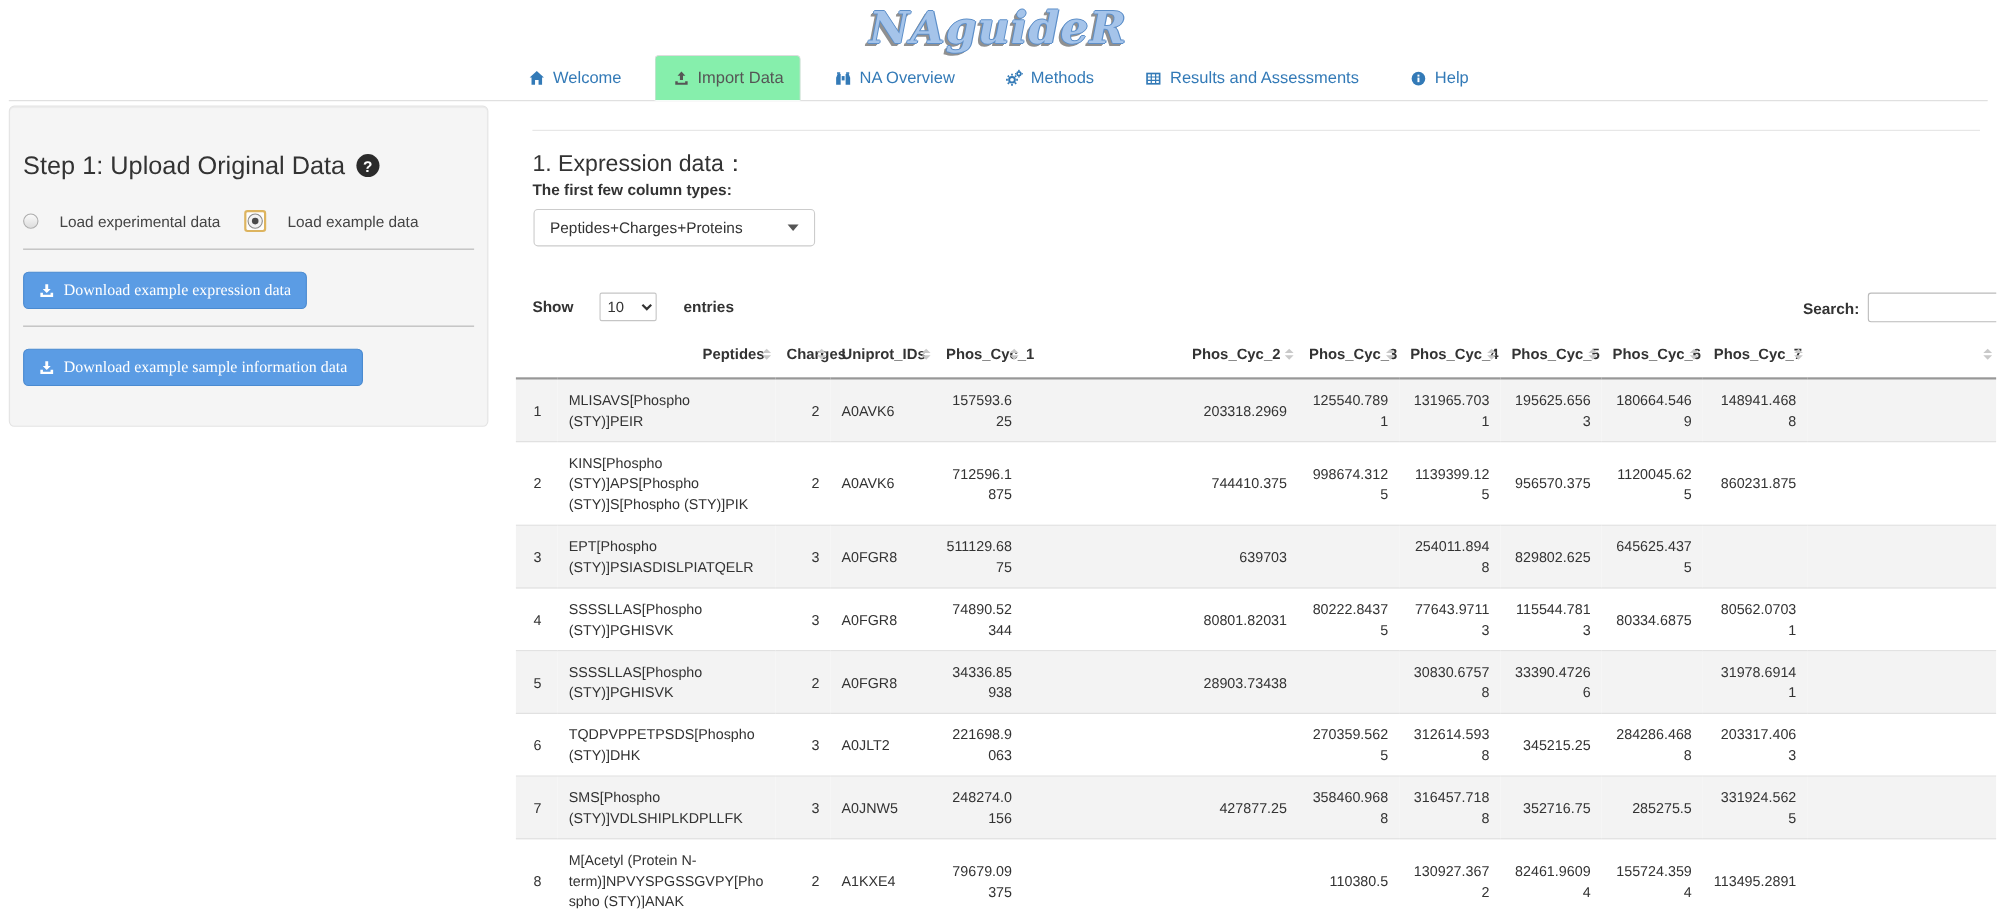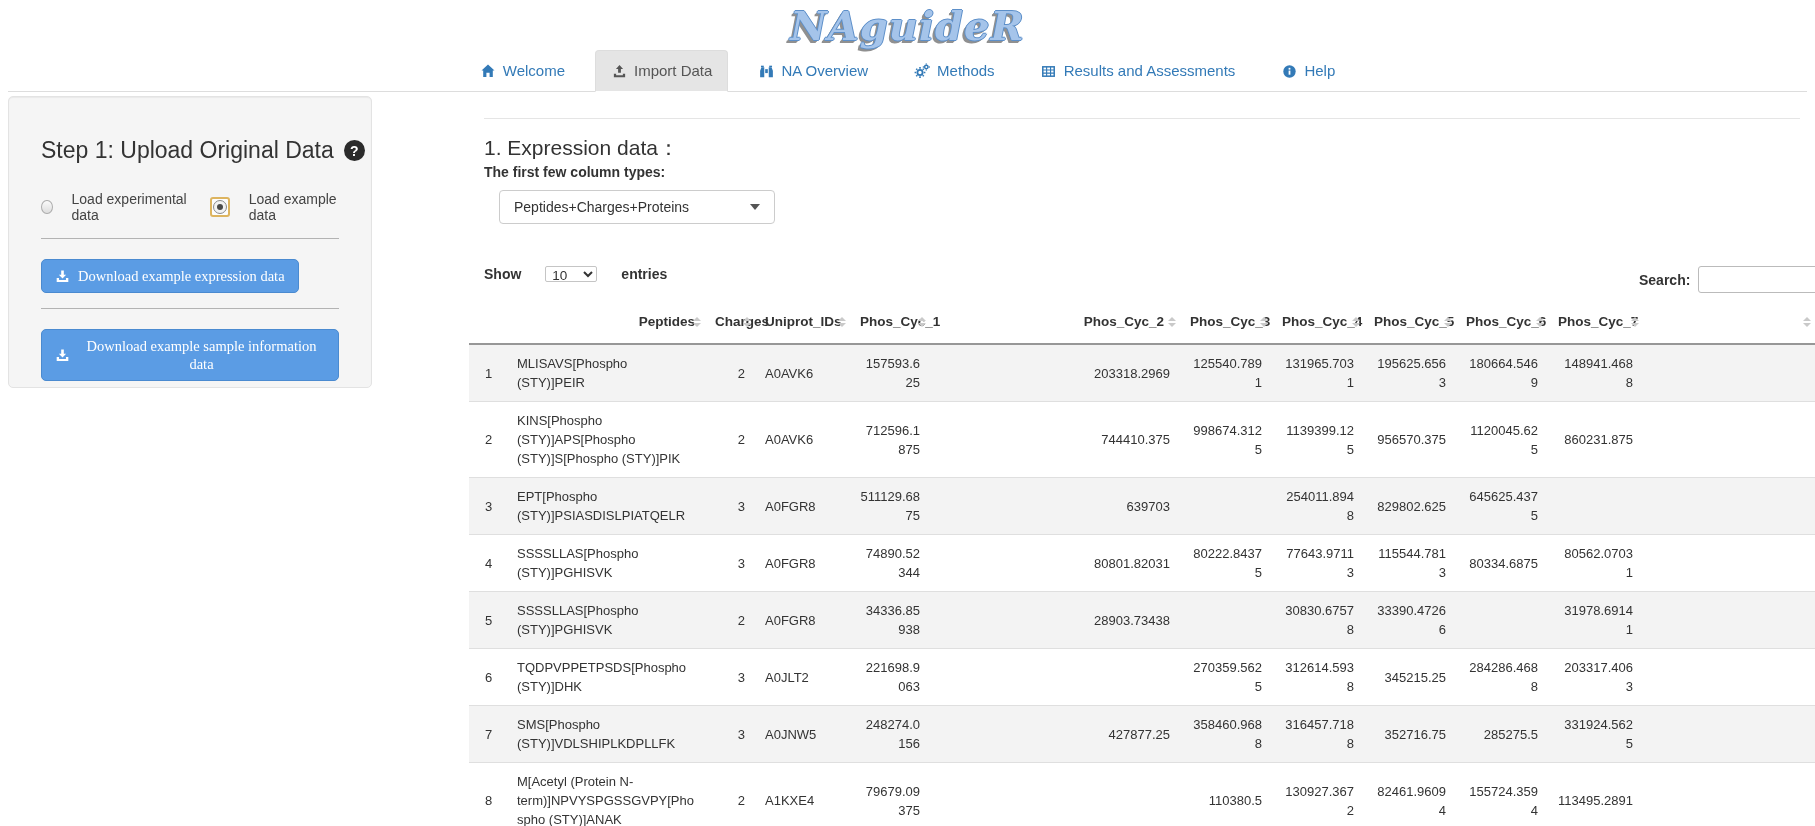--- a/index.html
+++ b/index.html
@@ -17,27 +17,27 @@
     font-family:"DejaVu Serif",serif;font-style:italic;font-weight:bold;font-size:40px;letter-spacing:1px;
     color:var(--logo-blue);
     text-shadow:1px 0 var(--logo-outline),-1px 0 var(--logo-outline),0 1px var(--logo-outline),0 -1px var(--logo-outline),
       -2px 2px 0 var(--logo-shadow),-3px 3px 0 var(--logo-shadow);}
 
   
   .nav-underline{position:absolute;top:91px;left:8px;right:8px;border-top:1px solid #ddd;z-index:1}
   .tabs{position:absolute;top:50px;left:0;width:100%;display:flex;justify-content:center;gap:14px;z-index:2}
   .tab{display:flex;align-items:center;gap:7px;padding:10px 15px;font-size:15px;line-height:20px;
     color:var(--nav-link);border:1px solid transparent;border-radius:4px 4px 0 0;cursor:pointer}
-  .tab.active{background:#e5e5e5;border-color:#ddd #ddd #fff;color:var(--active-tab-text)}
+  .tab.active{background:#86efac;border-color:#ddd #ddd #fff;color:var(--active-tab-text)}
   .tab .icn{display:inline-flex;width:16px;height:16px;align-items:center;justify-content:center}
   .tab .icn svg{display:block}
 
   
-  .well{position:absolute;left:8px;top:96px;width:364px;height:292px;background:#f5f5f5;
-    border:1px solid #e3e3e3;border-radius:5px;box-shadow:inset 0 1px 1px rgba(0,0,0,.05);padding:0 32px}
+  .well{position:absolute;left:8px;top:96px;width:436px;height:292px;background:#f5f5f5;
+    border:1px solid #e3e3e3;border-radius:5px;box-shadow:inset 0 1px 1px rgba(0,0,0,.05);padding:0 12px}
   .panel-title-row{margin-top:40px;display:flex;align-items:center;gap:10px}
   .panel-title-row h2{font-size:23px;font-weight:400;color:#333;white-space:nowrap}
   .q-badge{flex:0 0 auto;width:21px;height:21px;border-radius:50%;background:#2b2b2b;color:#fff;
     display:inline-flex;align-items:center;justify-content:center;font-size:14px;font-weight:bold;cursor:pointer}
   .radios{margin-top:27px;display:flex;align-items:center;gap:22px;font-size:14px;color:#444}
   .radio-opt{display:flex;align-items:center;gap:19px;cursor:pointer}
   .radio{width:14px;height:14px;border-radius:50%;border:1px solid #adadad;background:linear-gradient(#fafafa,#ddd);position:relative}
   .radio.checked{border-color:#8a8a8a;background:#f2f2f2}
   .radio.checked::after{content:"";position:absolute;left:3px;top:3px;width:6px;height:6px;border-radius:50%;background:#4a4a4a}
   .focus-ring{display:inline-flex;padding:1px;border:2px solid var(--radio-focus-ring);border-radius:3px;background:#fdfdfd}
@@ -45,26 +45,26 @@
   .dl-btn{margin-top:20px;display:inline-flex;align-items:center;gap:8px;background:var(--button-bg);
     border:1px solid var(--button-border);color:#fff;font-size:14.5px;font-family:Liberation Serif, serif;
     padding:7px 13px;border-radius:5px;cursor:pointer;line-height:18px}
   .dl-btn svg{display:block}
 
   
   .main{position:absolute;left:469px;top:96px;width:1346px;height:730px}
   .content-rule{position:absolute;top:22px;left:15px;right:15px;border-top:1px solid var(--rule)}
   .section-title{position:absolute;top:38px;left:15px;font-size:21px;color:#333}
   .col-types-label{position:absolute;top:68px;left:15px;font-size:14px;font-weight:bold;color:#333}
-  .select-box{position:absolute;top:94px;left:30px;width:276px;height:34px;background:#fff;border:1px solid #ccc;
+  .select-box{position:absolute;top:94px;left:16px;width:256px;height:34px;background:#fff;border:1px solid #ccc;
     border-radius:4px;display:flex;align-items:center;justify-content:space-between;padding:12px 14px;cursor:pointer;font-size:14px;color:#333}
   .caret{width:0;height:0;border-left:5px solid transparent;border-right:5px solid transparent;border-top:6px solid #555}
 
   .dt-length{position:absolute;top:170px;left:15px;display:flex;align-items:center;gap:24px;font-size:14px;font-weight:bold;color:#333}
-  .dt-length select{font-family:inherit;font-size:13.5px;color:#333;height:16px;width:52px;border:1px solid #c5c5c5;background:#fff;border-radius:2px;padding:0 2px}
+  .dt-length select{font-family:inherit;font-size:13.5px;color:#333;height:26px;width:52px;border:1px solid #c5c5c5;background:#fff;border-radius:2px;padding:0 2px}
   .dt-filter{position:absolute;top:170px;left:1170px;display:flex;align-items:center;gap:8px;font-size:14px;font-weight:bold;color:#333}
   .dt-filter input{width:132px;height:27px;border:1px solid #bbb;border-radius:3px;background:#fff;padding:0 6px;font-family:inherit;font-size:13.5px}
 
   
   .dt-wrap{position:absolute;top:204px;left:0;width:1346px}
   table.dt{border-collapse:collapse;table-layout:fixed;width:1346px;font-size:13px;color:#333}
   table.dt thead th{font-size:13.5px;font-weight:bold;text-align:right;padding:12px 10px;line-height:19px;
     border-bottom:2px solid #979797;position:relative;vertical-align:middle;cursor:pointer;white-space:nowrap}
   table.dt thead th.num,table.dt thead th.r{text-align:right;padding-right:16px}
   table.dt td{padding:9px 10px;line-height:19px;vertical-align:middle;word-wrap:break-word}

